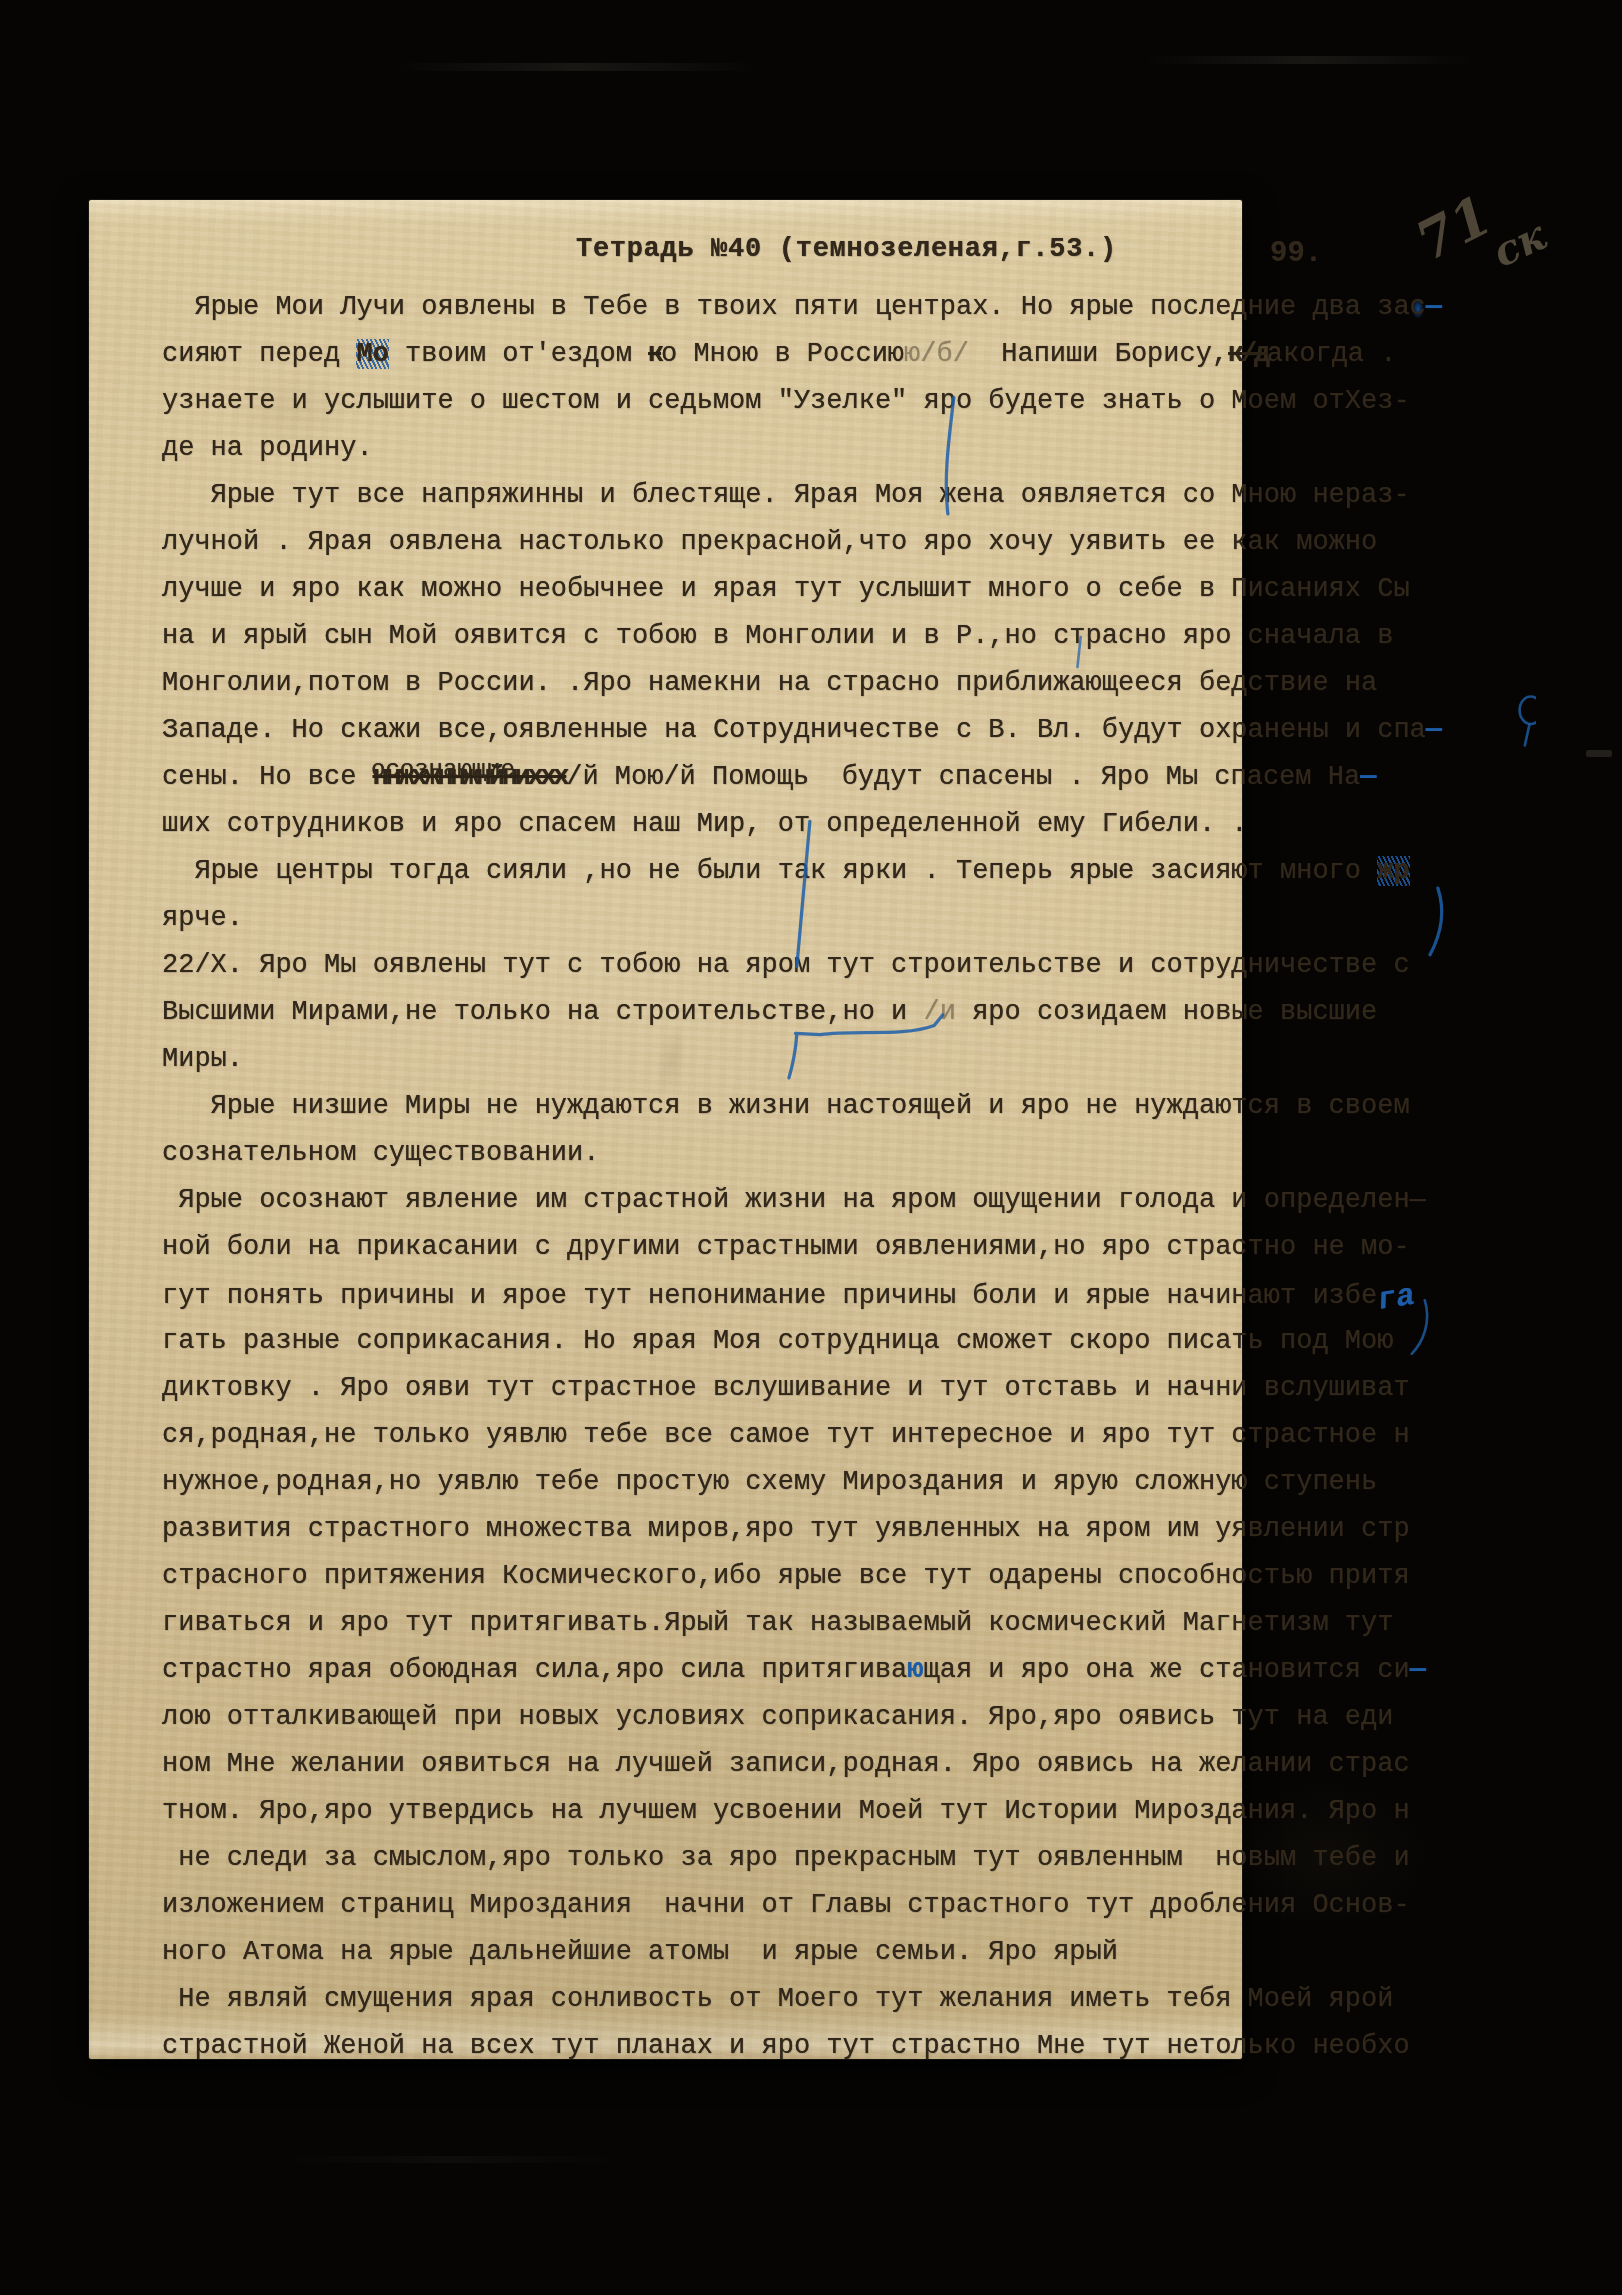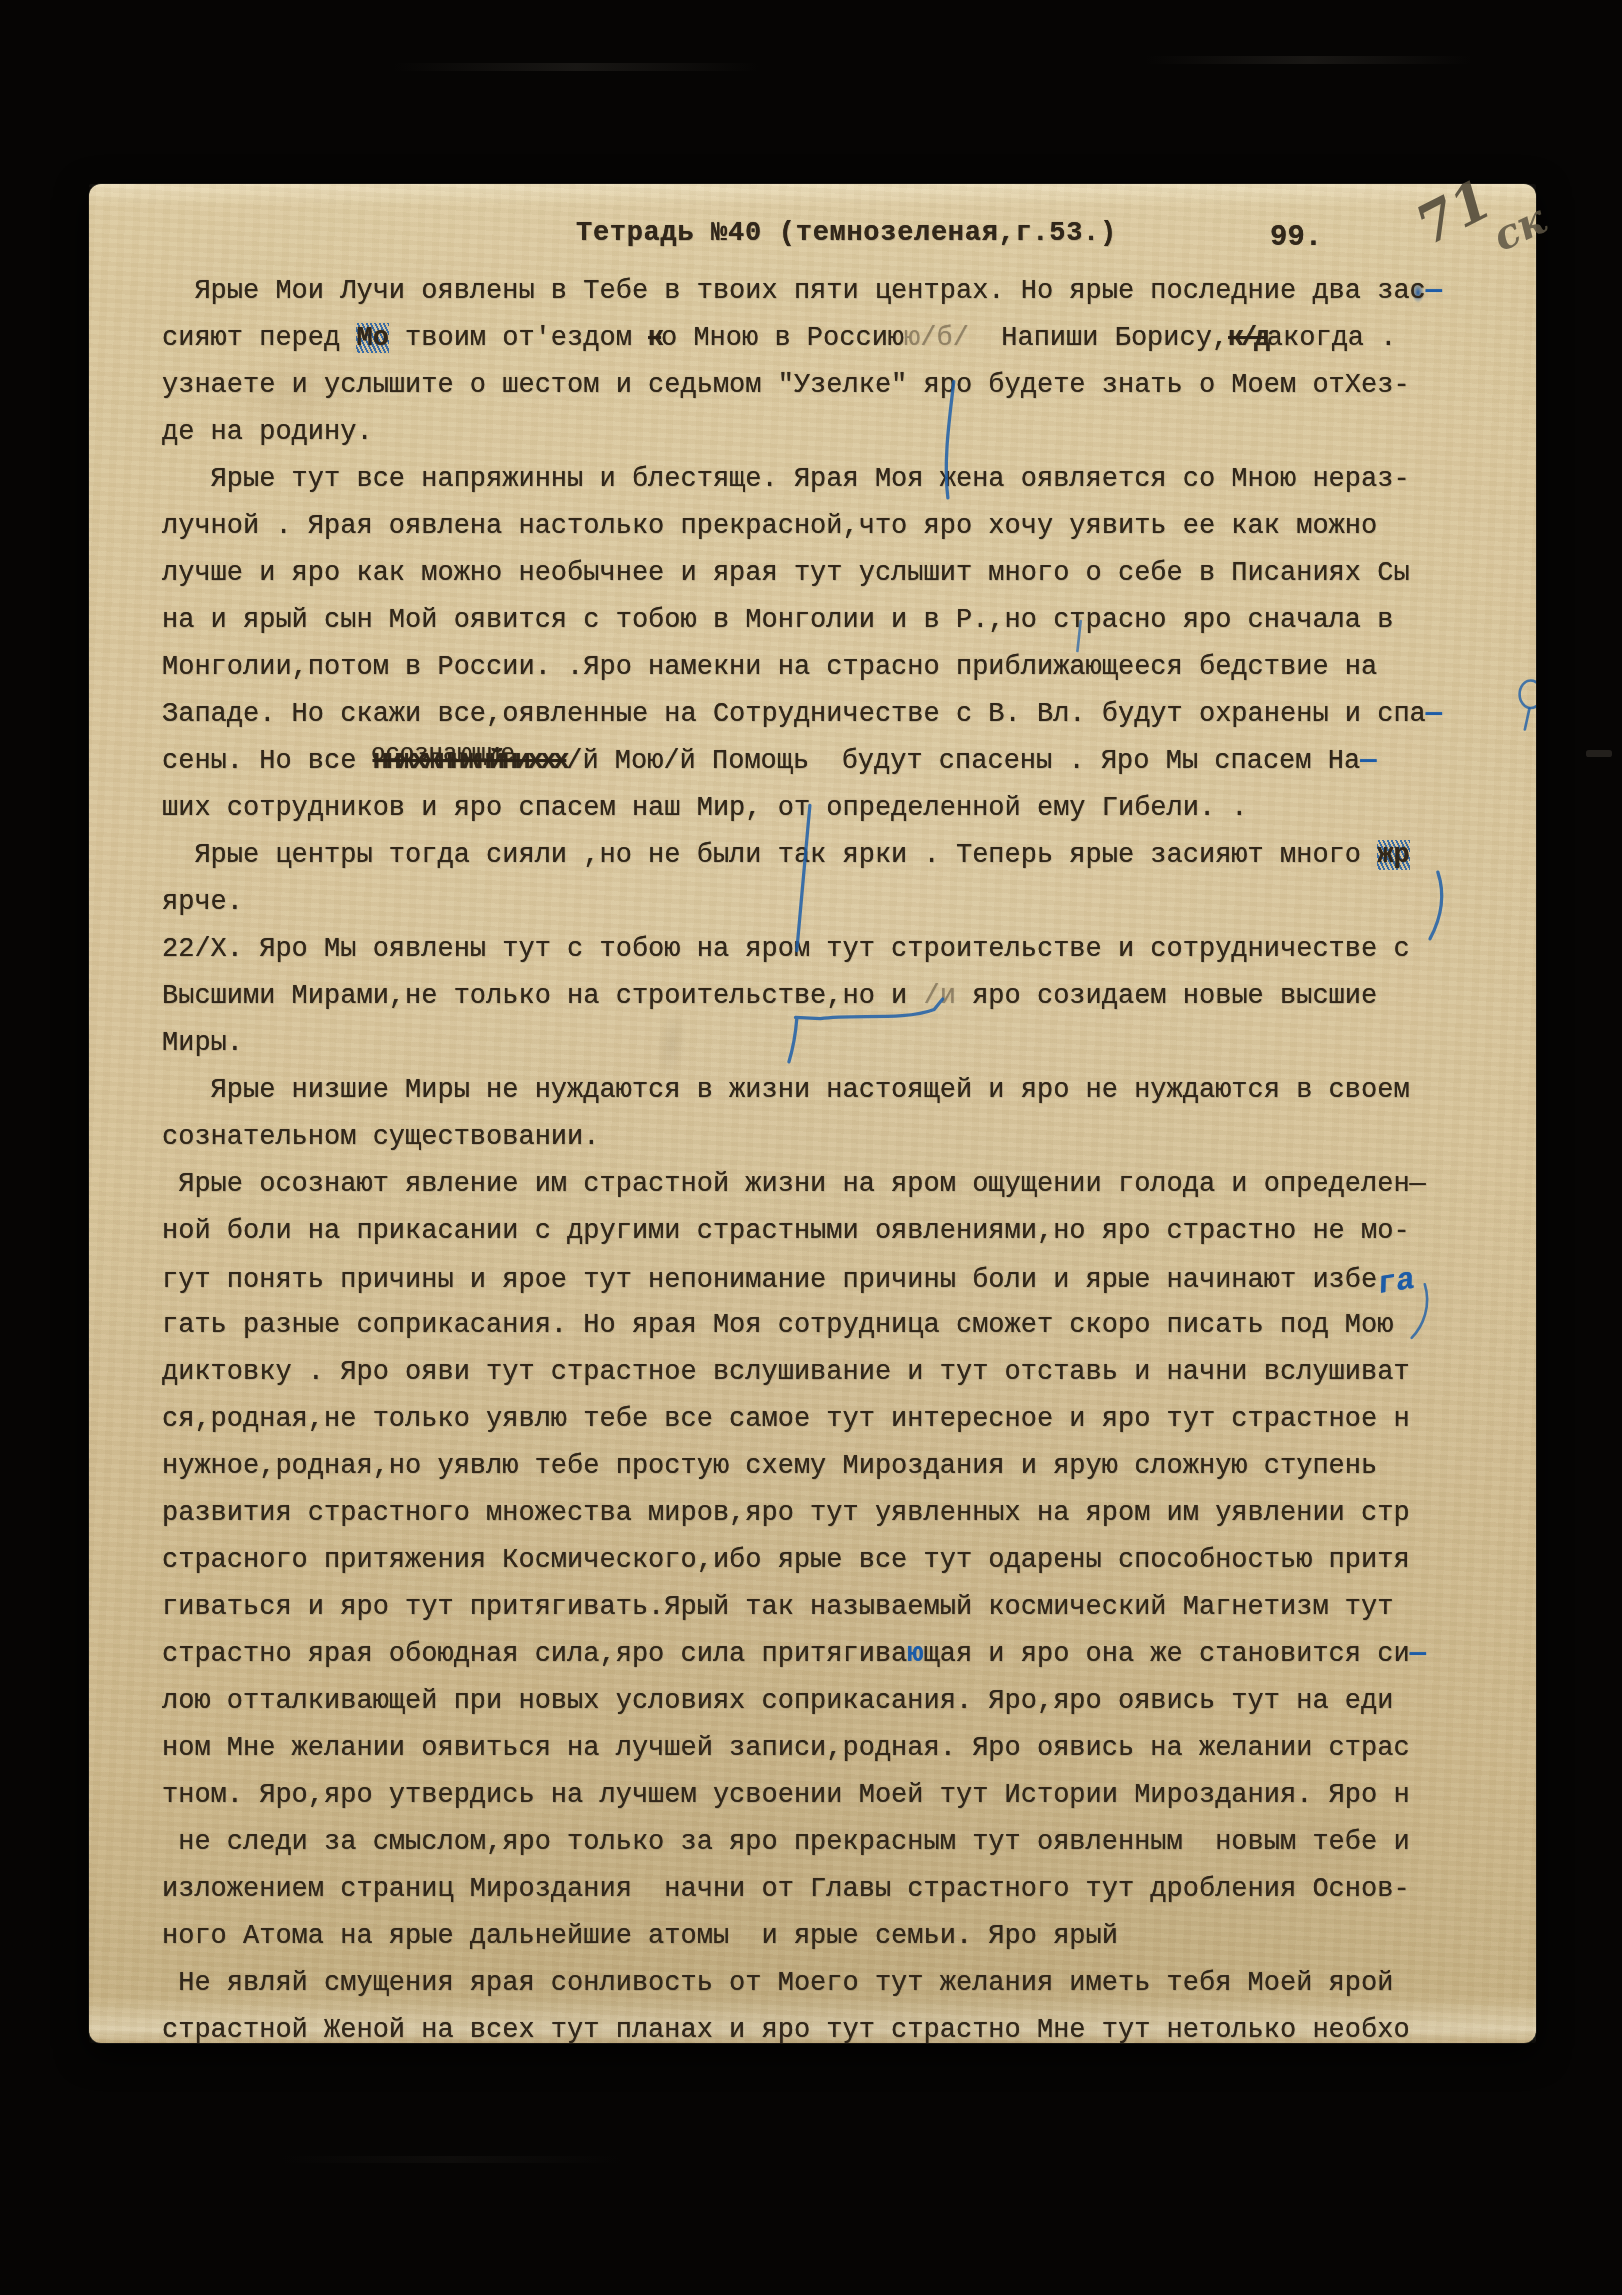--- a/index.html
+++ b/index.html
@@ -8,26 +8,26 @@
     background:#060504;
     font-family:"Liberation Mono","DejaVu Sans Mono",monospace;
   }
   .streak{position:absolute;background:linear-gradient(90deg,transparent,#1e1c19,transparent);height:7.9px;border-radius:3.9px;opacity:.8;}
   #streak-1{left:393px;top:63px;width:366px;}
   #streak-2{left:1145px;top:56px;width:327px;}
   #streak-3{left:1586px;top:750px;width:26px;height:6.5px;background:#2a2723;border-radius:2.6px;}
   #streak-4{left:281px;top:2156px;width:340px;height:6.5px;opacity:.35;}
 
   #paper{
-    position:absolute;left:89px;top:184px;width:1447px;height:1859px;
+    position:absolute;left:89px;top:200px;width:1153px;height:1859px;
     background:
       radial-gradient(95% 70% at 52% 36%, rgba(255,252,238,.10), transparent 70%),
       radial-gradient(140% 120% at 50% 112%, rgba(88,68,38,.14), transparent 60%),
       linear-gradient(180deg,#ecdebb 0%,#ddcba1 1.2%,#dac79c 6%,#d7c398 45%,#d2bd90 85%,#ccb788 97.5%,#e5d7b4 99.3%,#c9b385 100%);
-    border-radius:12px;
+    border-radius:2px;
     box-shadow:0 0 0 0.7px rgba(255,246,220,.10), 0 9.2px 33px rgba(0,0,0,.85);
   }
   #paper::before{
     content:"";position:absolute;inset:0;pointer-events:none;border-radius:2px;
     background:
       repeating-linear-gradient(3deg, rgba(118,94,58,.035) 0 4.6px, rgba(255,250,236,.045) 4.6px 9.2px),
       repeating-linear-gradient(92deg, rgba(110,88,56,.025) 0 7.2px, rgba(255,252,240,.03) 7.2px 15px);
   }
   .stain{position:absolute;pointer-events:none;border-radius:50%;}
   #stain-1{left:118px;top:157px;width:170px;height:105px;background:radial-gradient(closest-side,rgba(126,100,58,.10),transparent 75%);}

